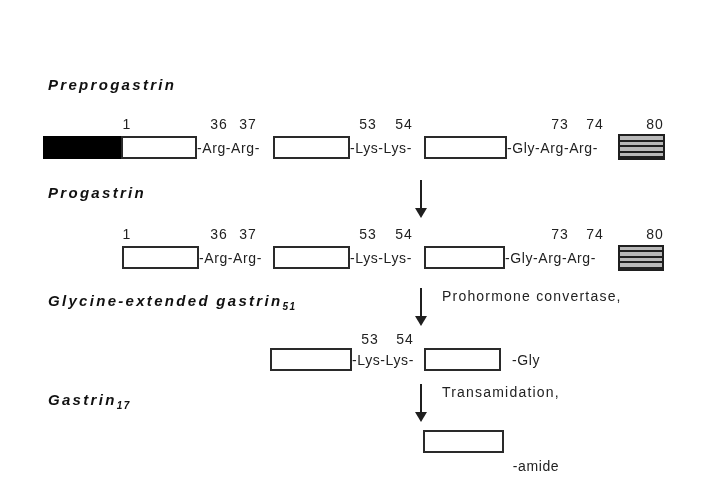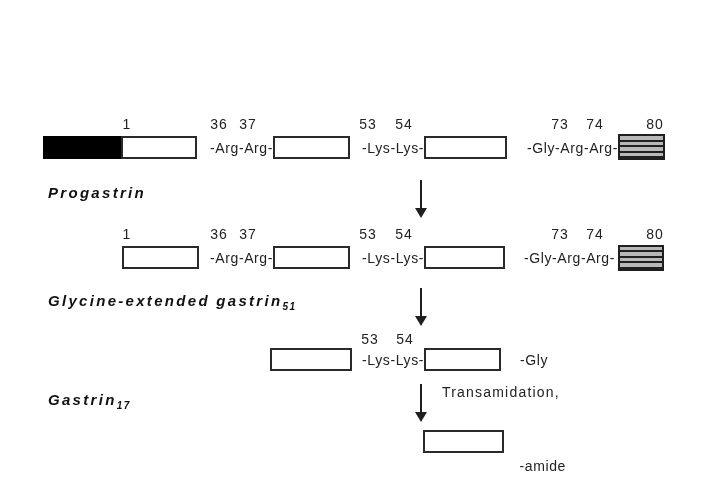--- a/index.html
+++ b/index.html
@@ -25,23 +25,23 @@
     position:absolute; height:23px; box-sizing:border-box;
     background:#ffffff; border:2px solid #2a2a2a;
   }
   .box.black{ background:#000000; border-color:#000000; }
   .box.flag{
     height:26px; border-color:#1f1f1f;
     background:repeating-linear-gradient(to bottom,#b8b8b8 0px,#b8b8b8 3.5px,#1f1f1f 3.5px,#1f1f1f 5.5px);
   }
   .seq{
     position:absolute; font-size:14px; letter-spacing:0.6px; color:#222;
-    text-align:right; white-space:nowrap;
+    text-align:left; white-space:nowrap;
   }
-  .seq.left{ text-align:right; }
+  .seq.left{ text-align:center; }
   .arrow{ position:absolute; width:12px; }
   .arrow .stem{
     position:absolute; left:50%; top:0; transform:translateX(-50%);
     width:2px; height:calc(100% - 9px); background:#1f1f1f;
   }
   .arrow .head{
     position:absolute; bottom:0; left:50%; transform:translateX(-50%);
     width:0; height:0;
     border-left:6px solid transparent; border-right:6px solid transparent;
     border-top:10px solid #1f1f1f;
@@ -50,20 +50,21 @@
     position:absolute; font-size:14px; letter-spacing:1.2px; color:#222;
     line-height:18px; white-space:nowrap;
   }
 </style>
 </head>
 <body>
 
 <div class="canvas">
 
 
+  <div class="row-label" style="top:76px">Preprogastrin</div>
 
   <div class="res-num" style="left:127px; top:116px">1</div>
   <div class="res-num" style="left:219px; top:116px">36</div>
   <div class="res-num" style="left:248px; top:116px">37</div>
   <div class="res-num" style="left:368px; top:116px">53</div>
   <div class="res-num" style="left:404px; top:116px">54</div>
   <div class="res-num" style="left:560px; top:116px">73</div>
   <div class="res-num" style="left:595px; top:116px">74</div>
   <div class="res-num" style="left:655px; top:116px">80</div>
 
@@ -98,20 +99,21 @@
   <div class="seq" style="left:350px; top:250px; width:74px">-Lys-Lys-</div>
   <div class="box" style="left:424px; top:246px; width:81px"></div>
   <div class="seq" style="left:505px; top:250px; width:110px">-Gly-Arg-Arg-</div>
   <div class="box flag" style="left:618px; top:245px; width:46px"></div>
 
   <div class="arrow" style="left:415px; top:288px; height:38px">
     <div class="stem"></div>
     <div class="head"></div>
   </div>
   <div class="enzyme" style="left:442px; top:287px">
+    <div>Prohormone convertase,</div>
   </div>
 
   <div class="row-label" style="top:292px">
     <span>Glycine-extended gastrin</span><span class="sub">51</span>
   </div>
 
   <div class="res-num" style="left:370px; top:331px">53</div>
   <div class="res-num" style="left:405px; top:331px">54</div>
 
   <div class="box" style="left:270px; top:348px; width:82px"></div>

